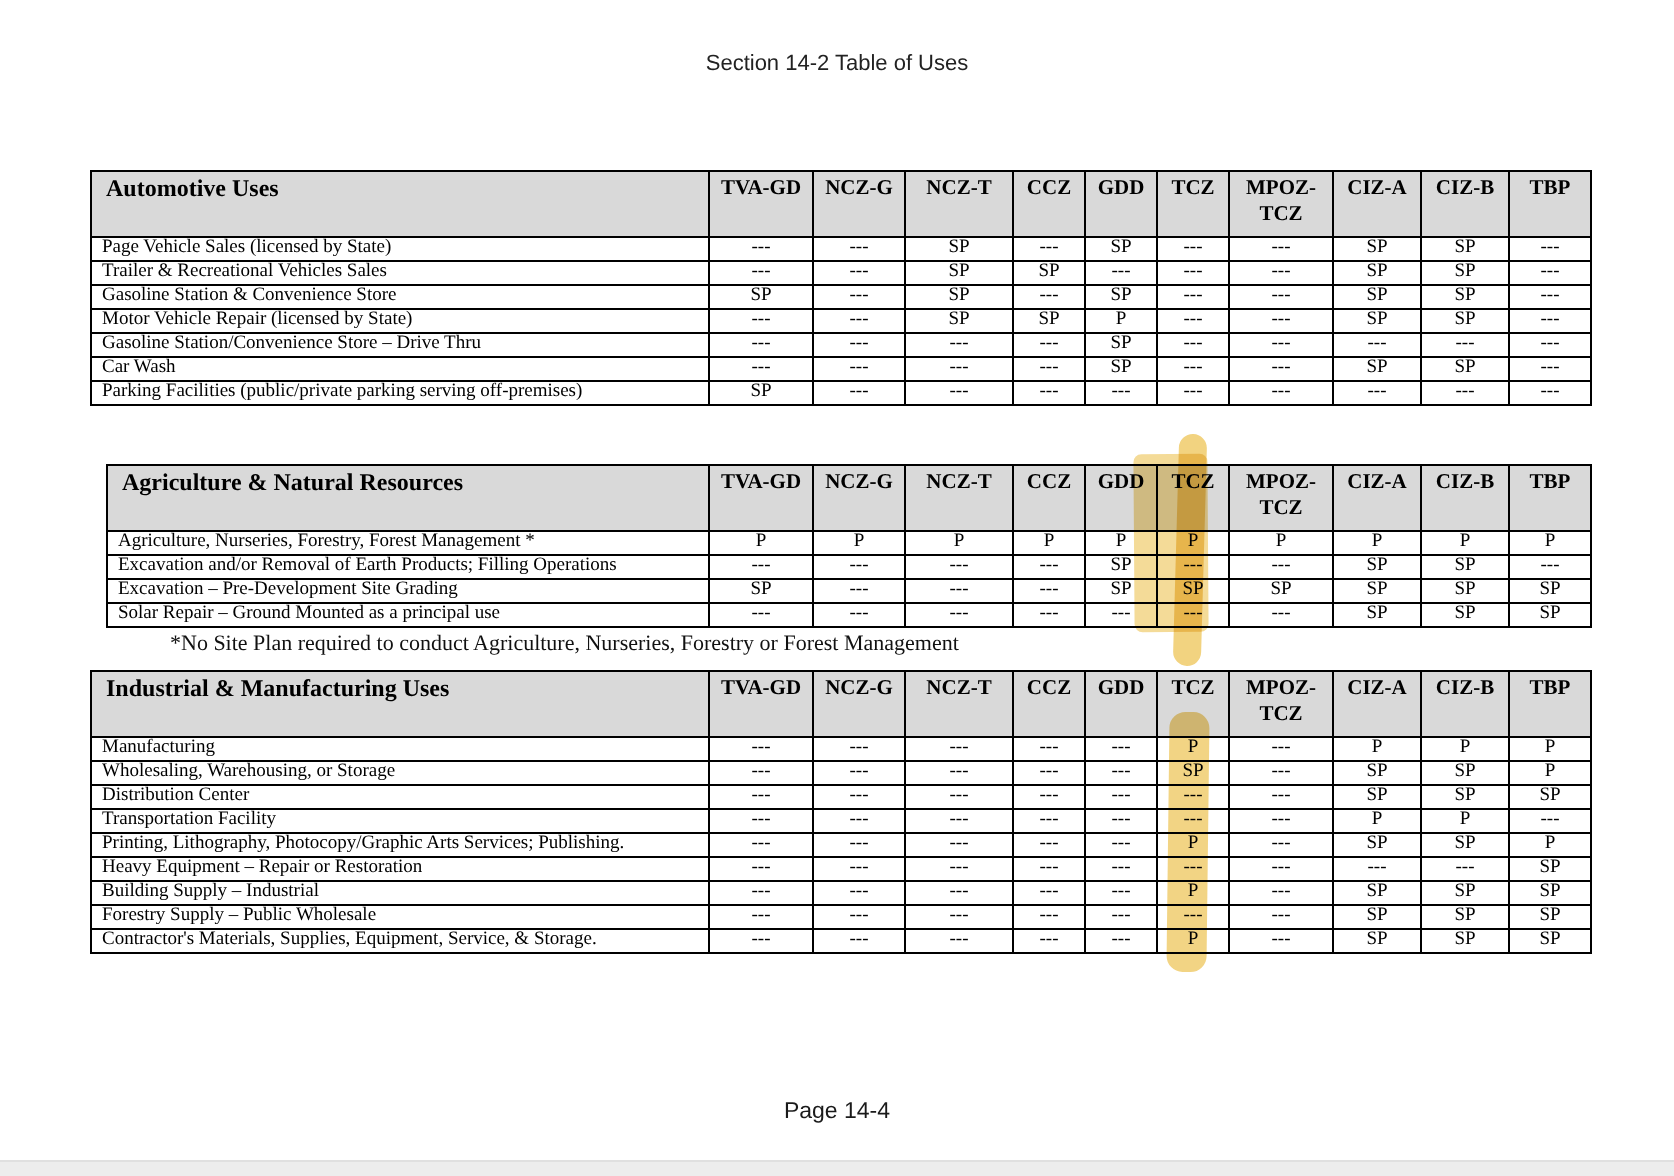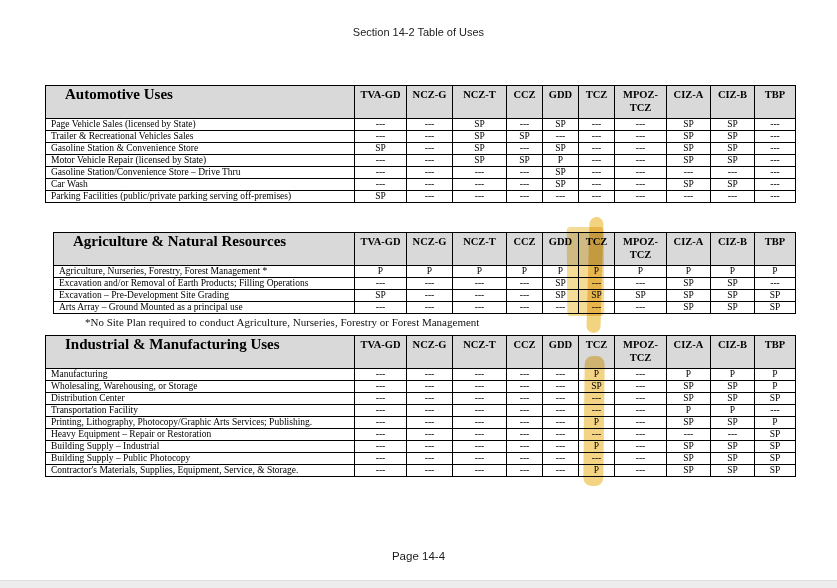--- a/index.html
+++ b/index.html
@@ -50,22 +50,22 @@
     font-size: 10.5px;
     font-weight: bold;
     text-align: center;
     vertical-align: top;
     height: 33px;
     padding: 2px 1px 0;
     line-height: 13px;
   }
   .uses-table th.title-cell {
     text-align: left;
-    padding-left: 19px;
-    font-size: 15px;
+    padding-left: 7px;
+    font-size: 12px;
   }
   .uses-table td {
     font-size: 9.5px;
     height: 12px;
     line-height: 11px;
     padding: 0 2px;
     text-align: center;
     white-space: nowrap;
   }
   .uses-table td.use-cell {
@@ -281,21 +281,21 @@
         <td class="val-cell">---</td>
         <td class="val-cell">---</td>
         <td class="val-cell">SP</td>
         <td class="val-cell">SP</td>
         <td class="val-cell">SP</td>
         <td class="val-cell">SP</td>
         <td class="val-cell">SP</td>
         <td class="val-cell">SP</td>
       </tr>
       <tr>
-        <td class="use-cell">Arts Array – Ground Mounted as a principal use</td>
+        <td class="use-cell">Solar Repair – Ground Mounted as a principal use</td>
         <td class="val-cell">---</td>
         <td class="val-cell">---</td>
         <td class="val-cell">---</td>
         <td class="val-cell">---</td>
         <td class="val-cell">---</td>
         <td class="val-cell">---</td>
         <td class="val-cell">---</td>
         <td class="val-cell">SP</td>
         <td class="val-cell">SP</td>
         <td class="val-cell">SP</td>
@@ -420,21 +420,21 @@
         <td class="val-cell">---</td>
         <td class="val-cell">---</td>
         <td class="val-cell">---</td>
         <td class="val-cell">P</td>
         <td class="val-cell">---</td>
         <td class="val-cell">SP</td>
         <td class="val-cell">SP</td>
         <td class="val-cell">SP</td>
       </tr>
       <tr>
-        <td class="use-cell">Building Supply – Public Photocopy</td>
+        <td class="use-cell">Forestry Supply – Public Wholesale</td>
         <td class="val-cell">---</td>
         <td class="val-cell">---</td>
         <td class="val-cell">---</td>
         <td class="val-cell">---</td>
         <td class="val-cell">---</td>
         <td class="val-cell">---</td>
         <td class="val-cell">---</td>
         <td class="val-cell">SP</td>
         <td class="val-cell">SP</td>
         <td class="val-cell">SP</td>

